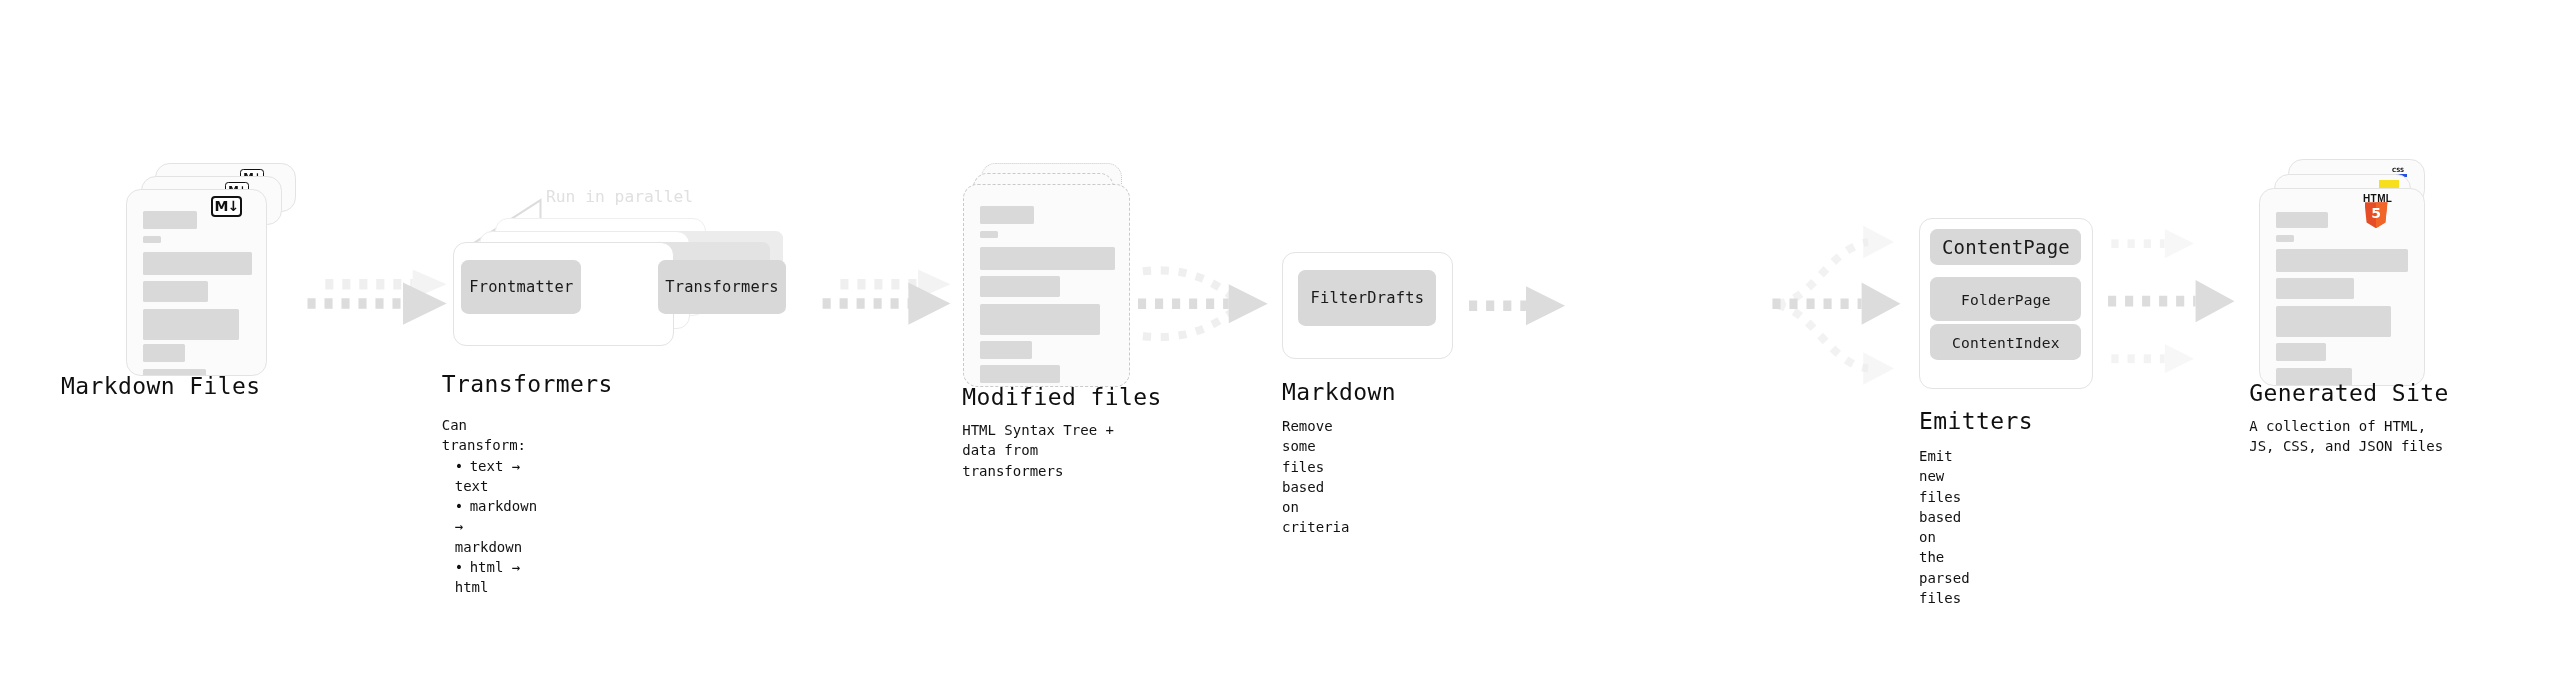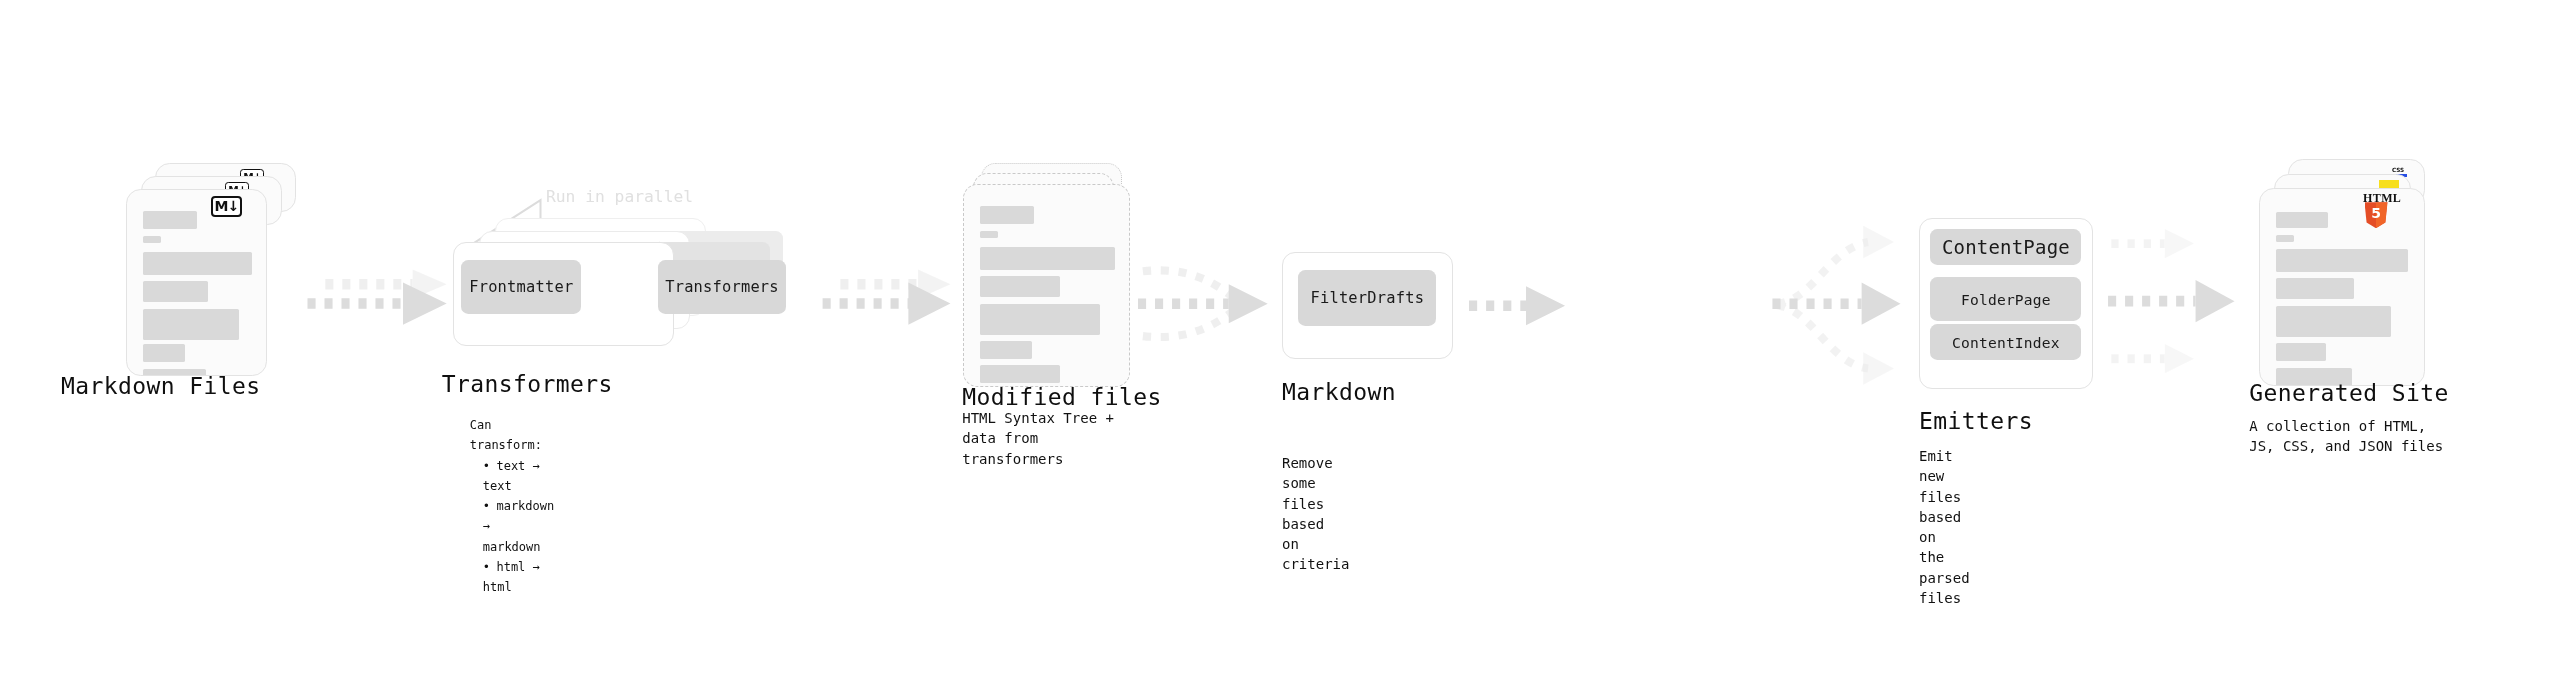--- a/index.html
+++ b/index.html
@@ -90,22 +90,22 @@
     border-width: 1.6px;
     font-size: 10.6px;
     border-radius: 3.3px;
   }
   .badge-html5 {
     position: absolute;
     width: 26px;
     text-align: center;
   }
   .badge-html5 .h5word {
-    font-family: Liberation Serif, serif;
-    font-size: 12px;
+    font-family: Liberation Sans, sans-serif;
+    font-size: 10px;
     font-weight: bold;
     letter-spacing: 0.4px;
     color: #111;
     line-height: 7.3px;
   }
   .badge-html5 .shield {
     width: 23px;
     height: 26px;
     margin: 0 auto;
     background: #e44d26;
@@ -195,24 +195,23 @@
     white-space: pre-line;
   }
   .note {
     position: absolute;
     font-size: 16.3px;
     color: #e0e0e0;
     white-space: nowrap;
   }
   .bullets {
     position: absolute;
-    font-size: 12px;
+    font-size: 14px;
     color: #111;
     line-height: 20.3px;
-    margin-left: 28px;
   }
   .bullets .lead { margin: 0 0 0 0; }
   .bullets ul {
     margin: 0;
     padding: 0 0 0 13px;
     list-style: none;
   }
   .bullets li::before {
     content: "\2022";
     margin-right: 6.5px;
@@ -327,38 +326,38 @@
         <div class="skel" style="left:16.3px; top:46px; width:18px; height:6.5px;"></div>
         <div class="skel" style="left:16.3px; top:62px; width:135px; height:23px;"></div>
         <div class="skel" style="left:16.3px; top:91px; width:80px; height:21px;"></div>
         <div class="skel" style="left:16.3px; top:119px; width:120px; height:31px;"></div>
         <div class="skel" style="left:16.3px; top:156px; width:52px; height:18px;"></div>
         <div class="skel" style="left:16.3px; top:180px; width:80px; height:18px;"></div>
 
       </div>
     </div>
     <div class="title" style="left:-0.8px; top:221px;">Modified files</div>
-    <div class="subtitle" style="left:-0.8px; top:245px;">HTML Syntax Tree +
+    <div class="subtitle" style="left:-0.8px; top:257px;">HTML Syntax Tree +
 data from transformers</div>
   </div>
 
   <svg class="arrow-svg" style="left:1138px; top:258px;" width="154" height="106" viewBox="0 0 190 130">
     <g opacity="0.5" fill="none" stroke="#e0e0e0" stroke-width="10" stroke-dasharray="10 12">
       <path d="M 6 16 C 60 10 96 28 126 56"></path>
       <path d="M 6 96 C 60 102 96 84 126 58"></path>
     </g>
     <line x1="0" y1="56" x2="112" y2="56" stroke="#dcdcdc" stroke-width="13" stroke-dasharray="10 11"></line>
     <polygon points="112,32 160,56 112,80" fill="#dcdcdc"></polygon>
   </svg>
 
   <div class="node" style="left:1282px; top:252px;">
     <div class="outline-box" style="left:0px; top:0px; width:171px; height:107px;"></div>
     <div class="chip" style="left:16.3px; top:18px; width:138px; height:56px; font-size:15.4px;">FilterDrafts</div>
     <div class="title" style="left:0px; top:127px;">Markdown</div>
-    <div class="subtitle" style="left:0px; top:164px;margin-top:37px;">Remove some files based
+    <div class="subtitle" style="left:0px; top:164px;">Remove some files based
 on criteria</div>
   </div>
 
   <svg class="arrow-svg" style="left:1469px; top:286px;" width="114" height="41" viewBox="0 0 140 50">
     <line x1="0" y1="24" x2="70" y2="24" stroke="#dcdcdc" stroke-width="13" stroke-dasharray="10 11"></line>
     <polygon points="70,0 118,24 70,48" fill="#dcdcdc"></polygon>
   </svg>
 
 
   <svg class="arrow-svg" style="left:1772px; top:221px;" width="163" height="154" viewBox="0 0 200 190">

